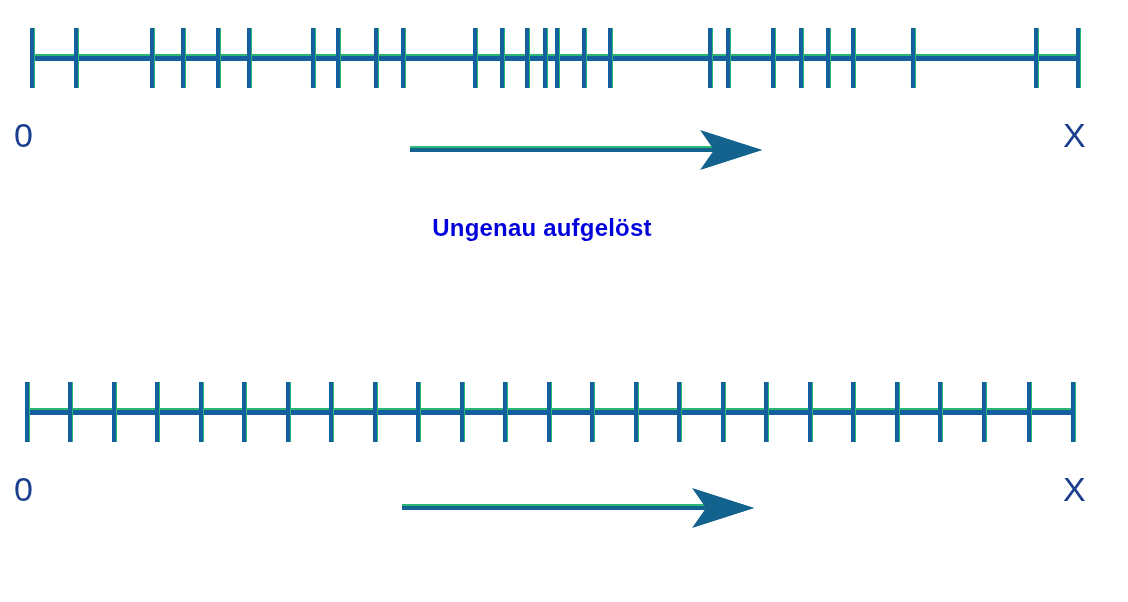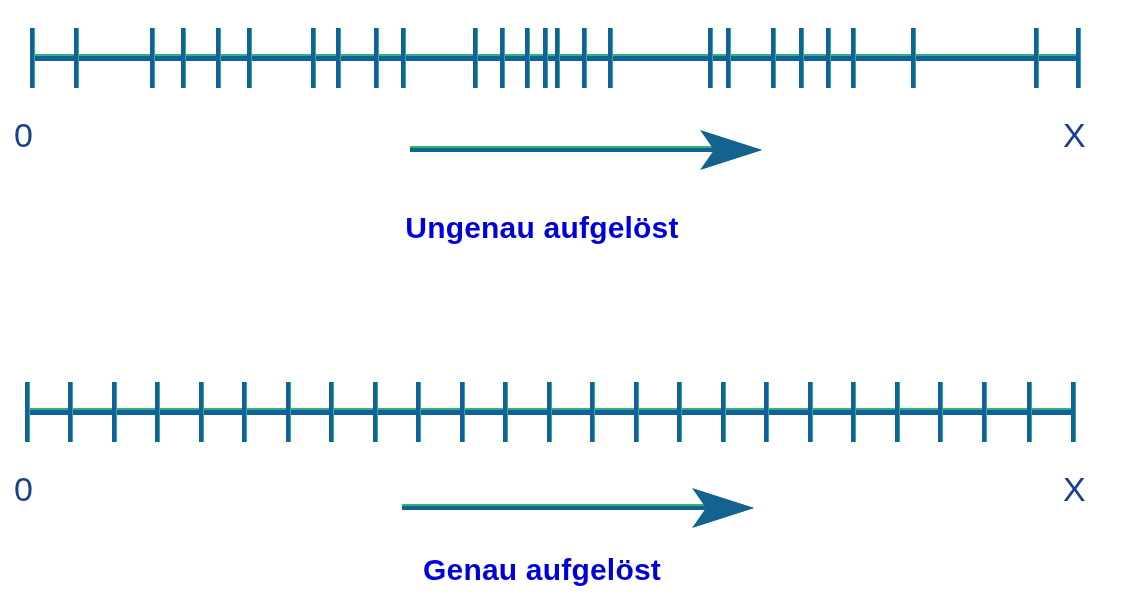--- a/index.html
+++ b/index.html
@@ -48,21 +48,21 @@
   .axis-label.zero { left: 14px; }
   .axis-label.x-end { left: 1063px; }
 
   .caption {
     position: absolute;
     width: 1084px;
     text-align: center;
     color: #0000dd;
     font-family: "Liberation Sans", sans-serif;
     font-weight: bold;
-    font-size: 30px;
+    font-size: 24px;
     line-height: 36px;
     letter-spacing: 0.2px;
   }
   .arrow-svg {
     position: absolute;
     display: block;
   }
 </style>
 </head>
 <body>
@@ -203,16 +203,15 @@
 
     <div class="axis-label x-end" style="top:172px;">X</div>
 
     <svg class="arrow-svg" id="arrow-precise" style="left:392px; top:186px;" width="380" height="46">
         <line x1="10" y1="19" x2="350" y2="19" stroke="#2bb673" stroke-width="1.5" shape-rendering="crispEdges"></line>
         <line x1="10" y1="22" x2="352" y2="22" stroke="#13638e" stroke-width="3.5" shape-rendering="crispEdges"></line>
         <path d="M 362 22 L 300 2 L 314 22 L 300 42 Z" fill="#13638e"></path>
         <path d="M 362 22 L 302 3 L 330 22 L 302 41 Z" fill="#13638e"></path>
       </svg>
 
-    <div class="caption" style="top:252px;">Genau aufgelöst</div>
   </div>
 
 </div>
 
 </body></html>

